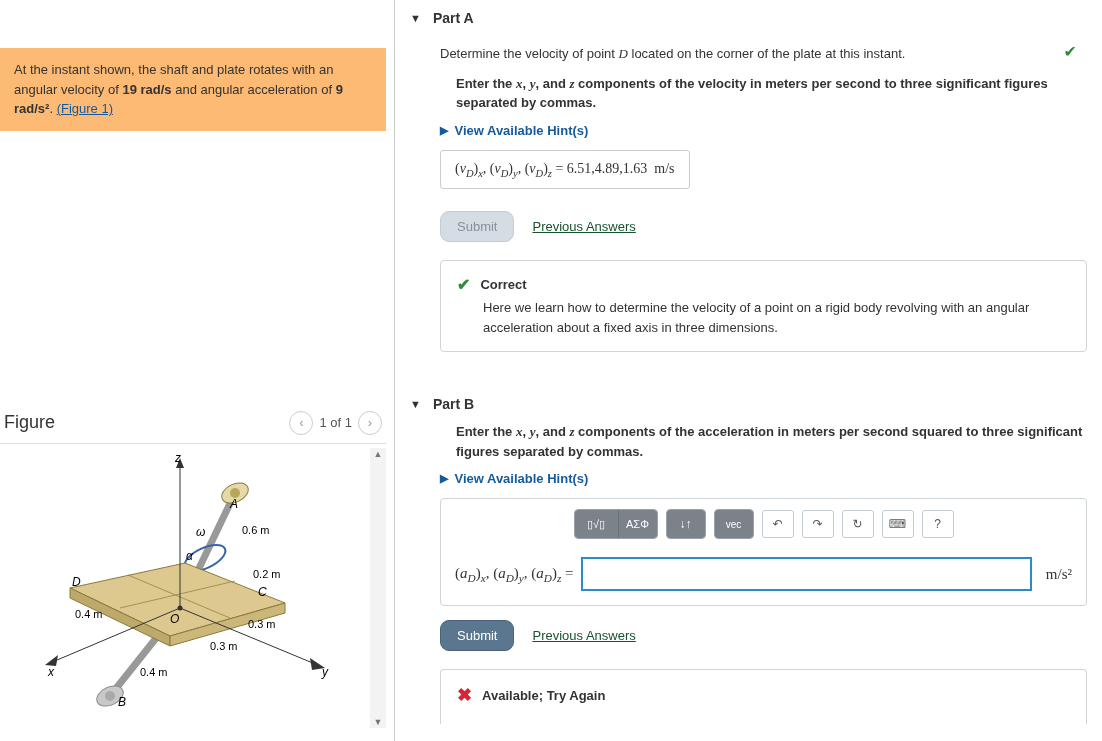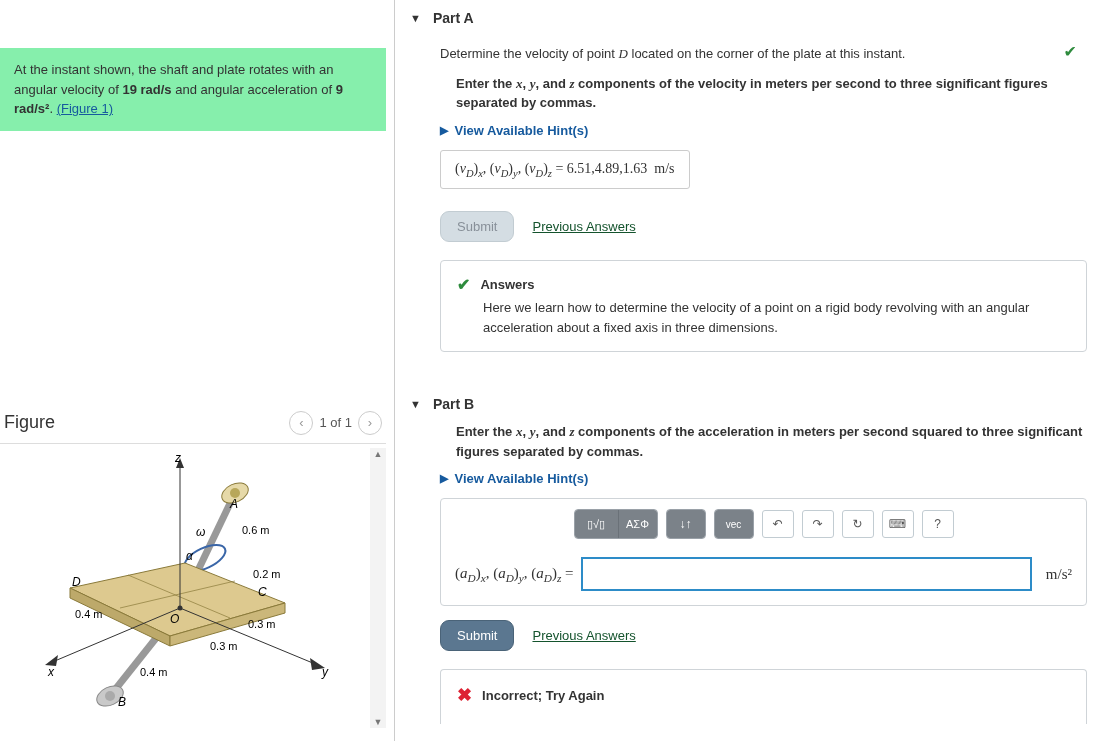--- a/index.html
+++ b/index.html
@@ -22,21 +22,21 @@
     position: relative;
   }
   .right-col {
     width: 702px;
     float: left;
     padding: 0 10px 0 15px;
     height: 741px;
     overflow: hidden;
   }
   .problem-statement {
-    background: #86efac;
+    background: #fdba74;
     padding: 12px 14px;
     margin: 48px 0 0 0;
     color: #333;
     line-height: 1.5;
     font-size: 13px;
   }
   .problem-statement .link { color: #165a9e; text-decoration: underline; cursor: pointer; }
   .figure-header {
     margin-top: 280px;
     display: flex;
@@ -214,21 +214,21 @@
     <div class="answer-box serif">
       (<span class="ital">v<sub>D</sub></span>)<sub class="ital">x</sub>, (<span class="ital">v<sub>D</sub></span>)<sub class="ital">y</sub>, (<span class="ital">v<sub>D</sub></span>)<sub class="ital">z</sub> = <span>6.51,4.89,1.63</span>&nbsp; <span>m/s</span>
     </div>
     <div class="submit-row">
       <button class="submit-btn">Submit</button>
       <span class="prev-link">Previous Answers</span>
     </div>
     <div class="feedback-box">
       <div class="head">
         <span class="icon">✔</span>
-        <span>Answers</span>
+        <span>Correct</span>
       </div>
       <div class="body">Here we learn how to determine the velocity of a point on a rigid body revolving with an angular acceleration about a fixed axis in three dimensions.</div>
     </div>
   </div>
 
   <div class="part-header" style="margin-top:24px">
     <span class="chev">▼</span>
     <span class="title">Part B</span>
   </div>
   <div class="part-body">
@@ -266,17 +266,17 @@
     </div>
 
     <div class="submit-row">
       <button class="submit-btn active">Submit</button>
       <span class="prev-link">Previous Answers</span>
     </div>
 
     <div class="feedback-box" style="border-bottom:none;border-radius:4px 4px 0 0">
       <div class="head incorrect">
         <span class="icon">✖</span>
-        <span>Incorrect; Try Again</span>
+        <span>Available; Try Again</span>
       </div>
     </div>
   </div>
 </div>
 
 </body></html>

